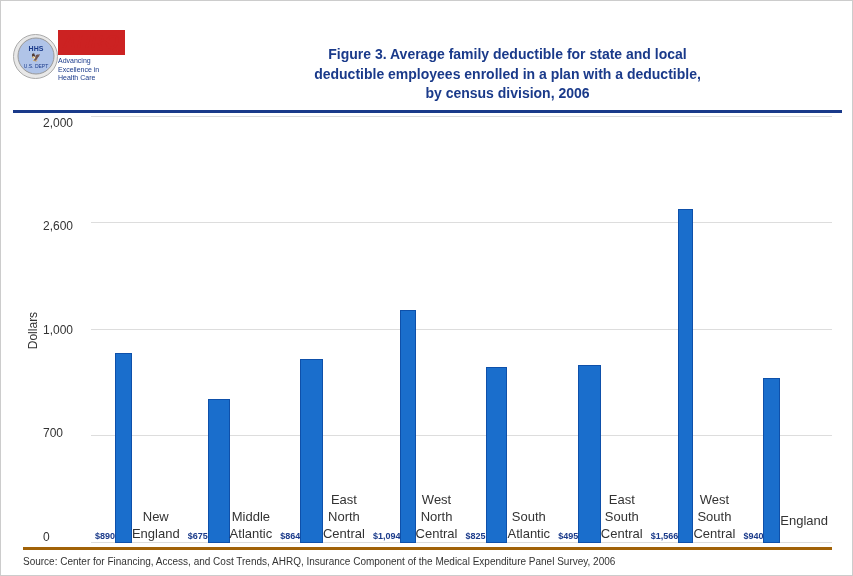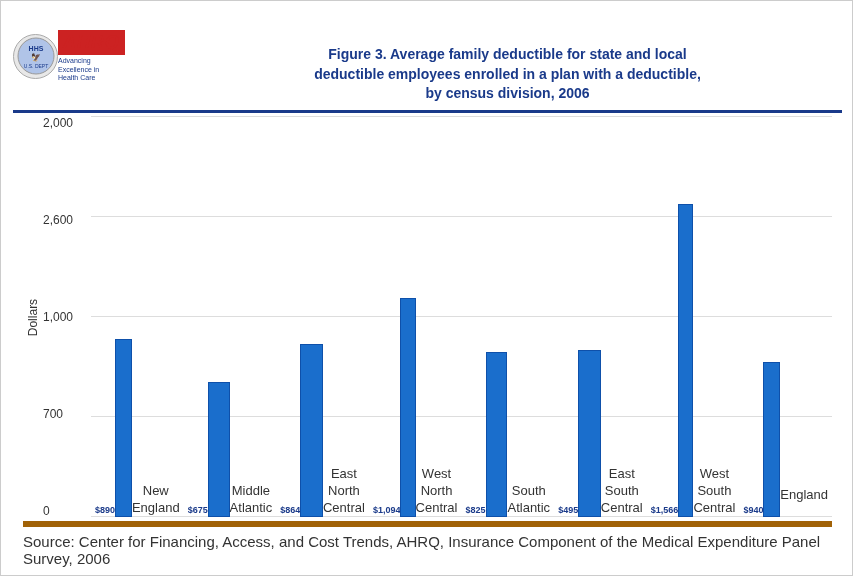--- a/index.html
+++ b/index.html
@@ -182,24 +182,24 @@
       font-size: 13px;
       color: #333;
       text-align: center;
       margin-top: 4px;
       line-height: 1.3;
       min-height: 30px;
     }
 
     
     .source-text {
-      font-size: 15px;
+      font-size: 10px;
       color: #333;
       padding: 6px 0 2px 0;
-      border-top: 6px solid #a16207;
+      border-top: 3px solid #a16207;
       margin-top: 4px;
     }
 
     
     .eagle-circle {
       width: 45px;
       height: 45px;
       border-radius: 50%;
       border: 1px solid #aaa;
       background: #e8e8e8;

